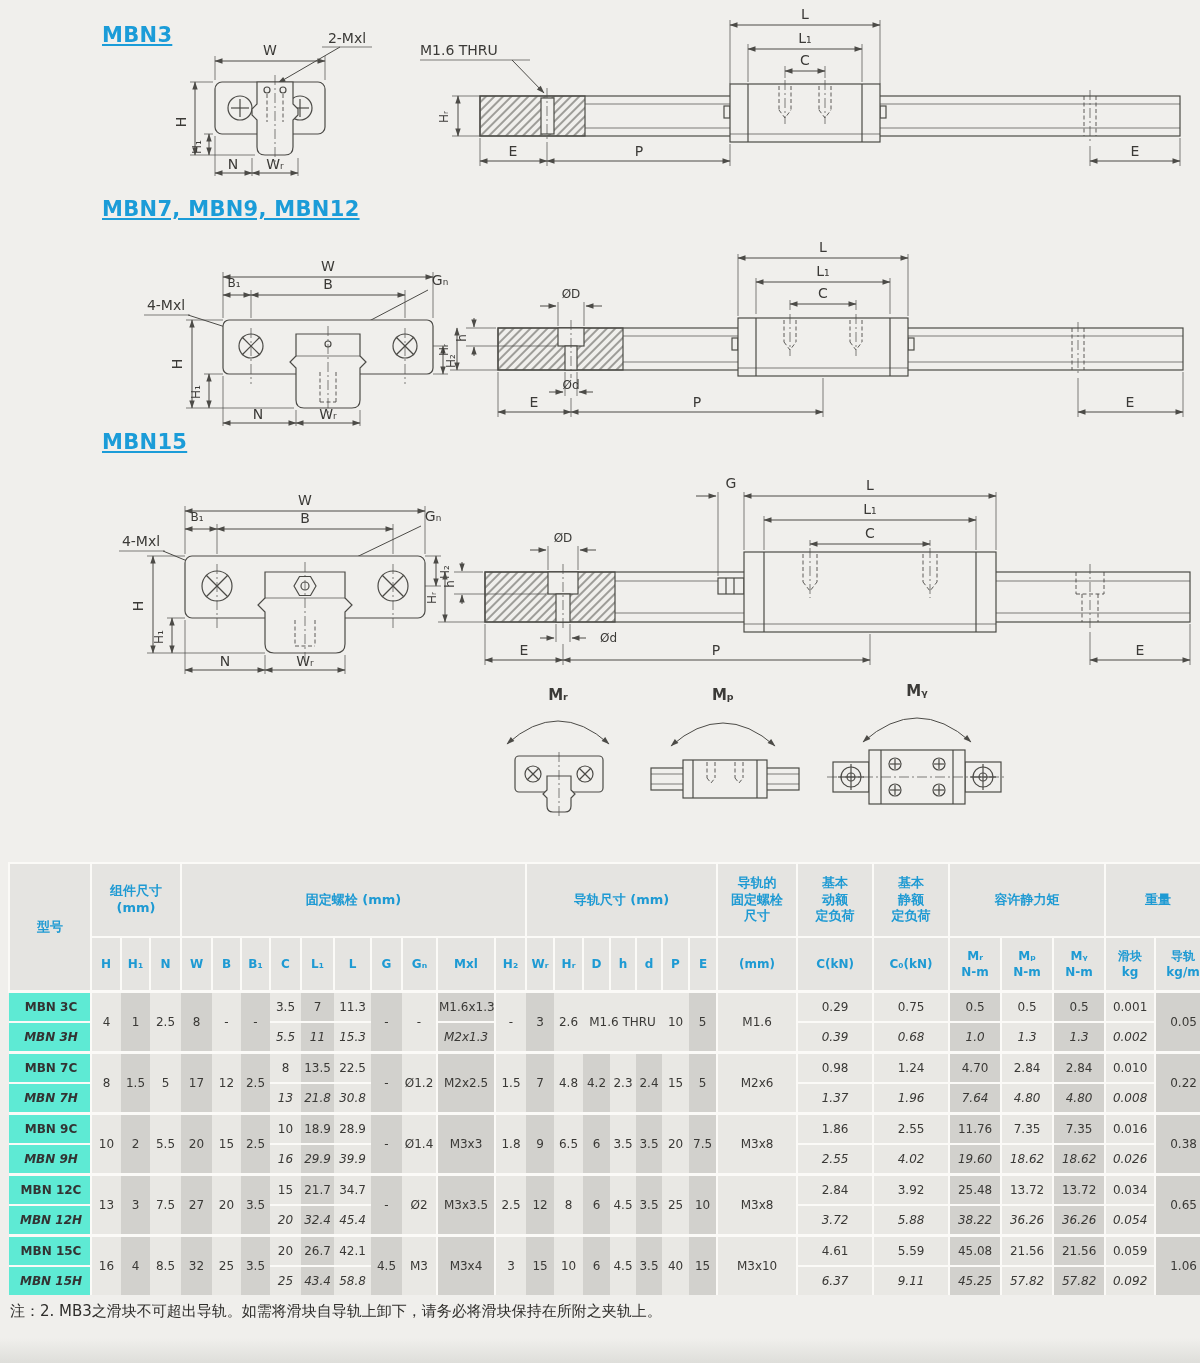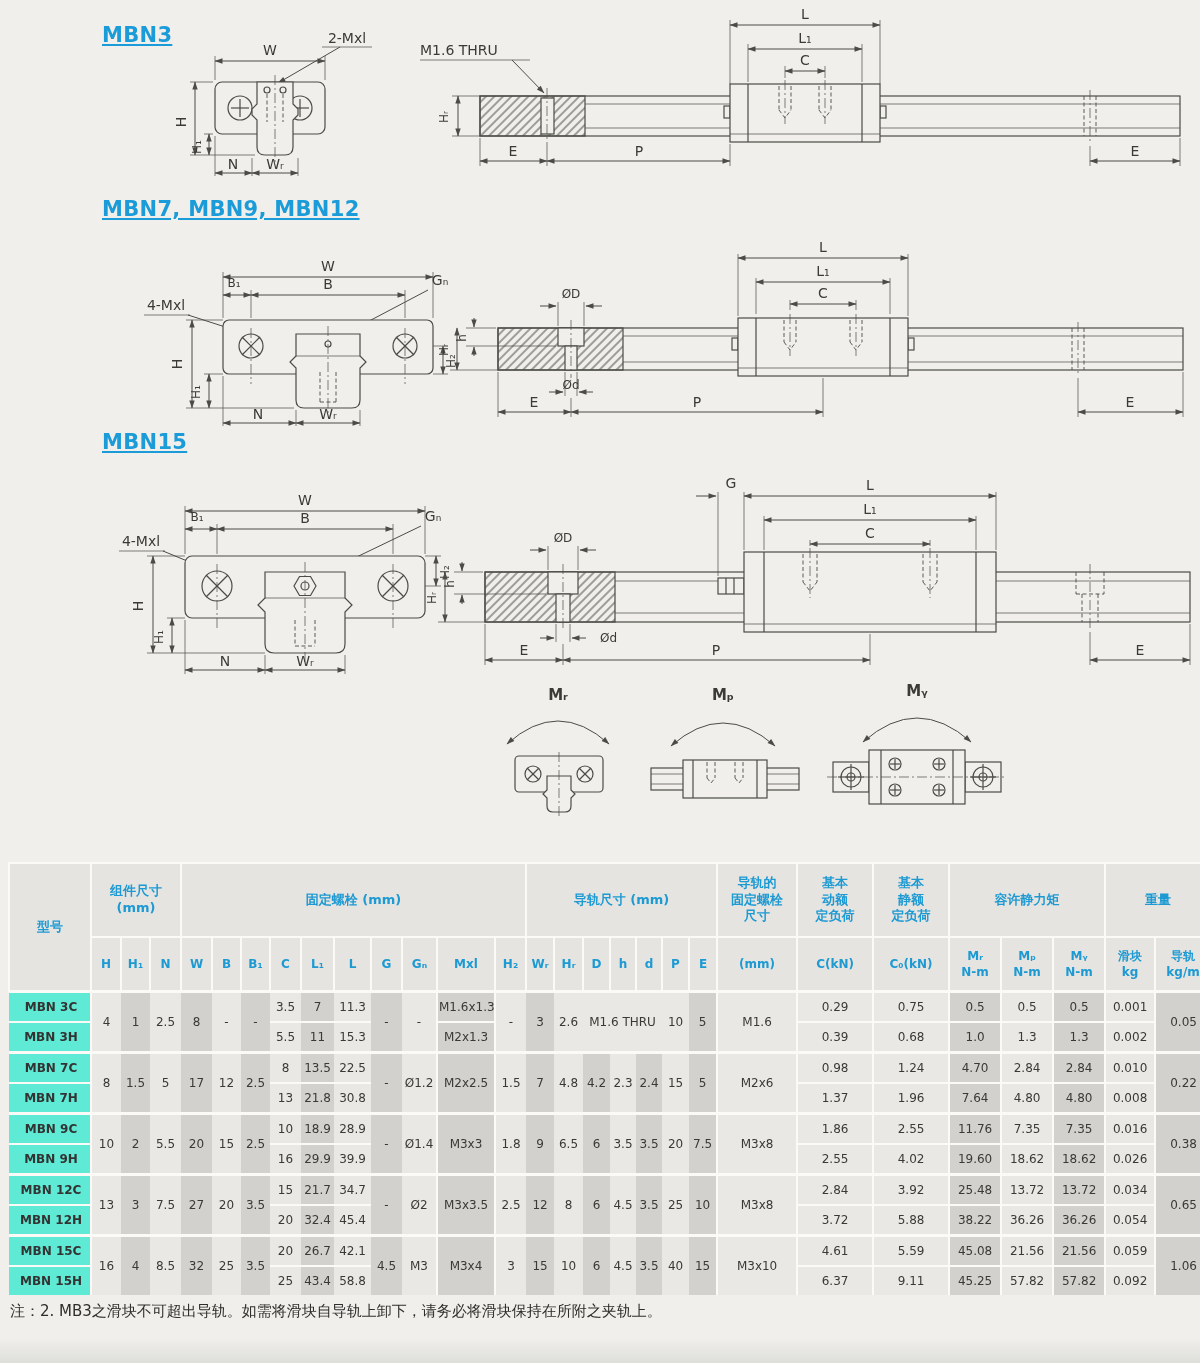--- a/index.html
+++ b/index.html
@@ -24,21 +24,21 @@
      vertical-align:middle;text-align:center;white-space:pre-line;padding:0;}
   tr.t1 th{font-size:13px;height:72px;line-height:1.3;}
   tr.t2 th{font-size:12px;height:52px;line-height:1.35;}
   td{height:28px;text-align:center;font-size:12px;color:#3a3936;padding:0 1px;white-space:nowrap;}
   .td-model{background:#5eead4;text-align:center;padding-left:4px;font-weight:700;font-size:12px;color:#333;
             border-right:2px solid #fbfaf7;}
   .cs-l{background:#e9e8e4;}
   .cs-d{background:#d2d1cd;}
   td.sep,th.sep{border-left:2px solid #fbfaf7;}
   tr.gstart td{border-top:3px solid #fbfaf7;}
-  tr.sub td{border-top:2px solid #fbfaf7;}
+  tr.sub td{border-top:2px solid #fbfaf7;font-style:italic;}
 
   .notes{position:absolute;left:10px;top:1300px;font-size:15px;color:#2f2e2b;line-height:1.55;display:flex;}
   .notes .pfx{white-space:pre;}
   .bottom-fade{position:absolute;left:0;top:1338px;width:1200px;height:25px;
                background:linear-gradient(#f0efec,#dededa);}
 </style>
 </head>
 <body>
 
 <div class="canvas">

